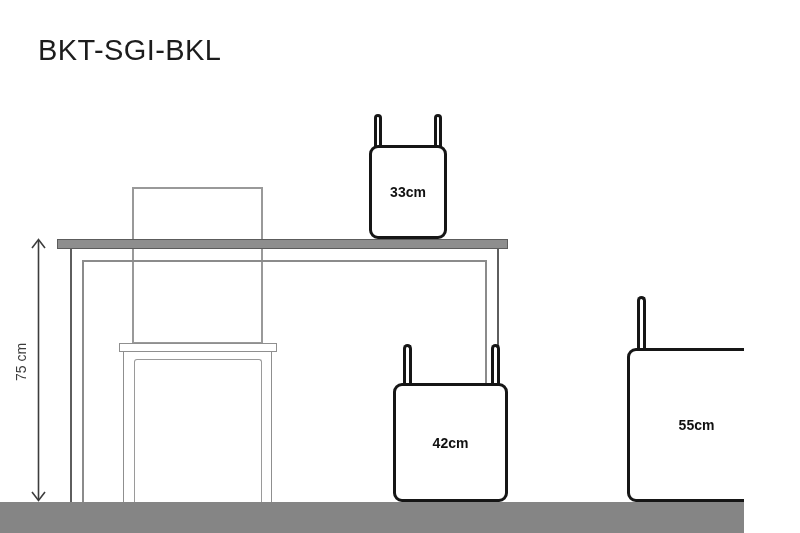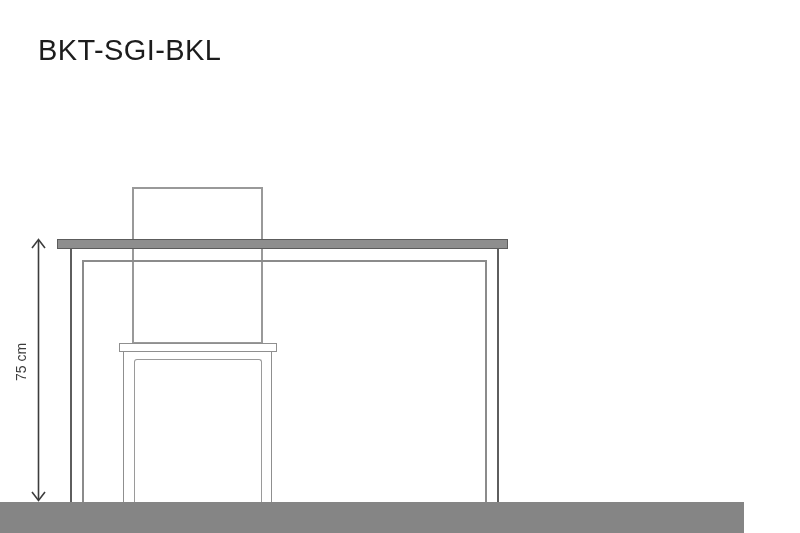--- a/index.html
+++ b/index.html
@@ -126,19 +126,40 @@
     <div class="table-top"></div>
   </div>
 
   <svg class="dim-arrow" width="22" height="268" viewBox="0 0 22 268">
     <line x1="10.5" y1="4" x2="10.5" y2="264" stroke="#3d3d3d" stroke-width="1.6"></line>
     <polyline points="4,12 10.5,3.5 17,12" fill="none" stroke="#3d3d3d" stroke-width="1.6"></polyline>
     <polyline points="4,256 10.5,264.5 17,256" fill="none" stroke="#3d3d3d" stroke-width="1.6"></polyline>
   </svg>
   <div class="dim-label">75 cm</div>
 
+  <div class="bag-group bag33">
+    <div class="handle h-left"></div>
+    <div class="handle h-right"></div>
+    <div class="bag-body">
+      <span class="bag-label">33cm</span>
+    </div>
+  </div>
+
+  <div class="bag-group bag42">
+    <div class="handle h-left"></div>
+    <div class="handle h-right"></div>
+    <div class="bag-body">
+      <span class="bag-label">42cm</span>
+    </div>
+  </div>
 
 
-
+  <div class="bag-group bag55">
+    <div class="handle h-left"></div>
+    <div class="handle h-right"></div>
+    <div class="bag-body">
+      <span class="bag-label">55cm</span>
+    </div>
+  </div>
 
   <div class="floor"></div>
 
 </div>
 
 </body></html>

